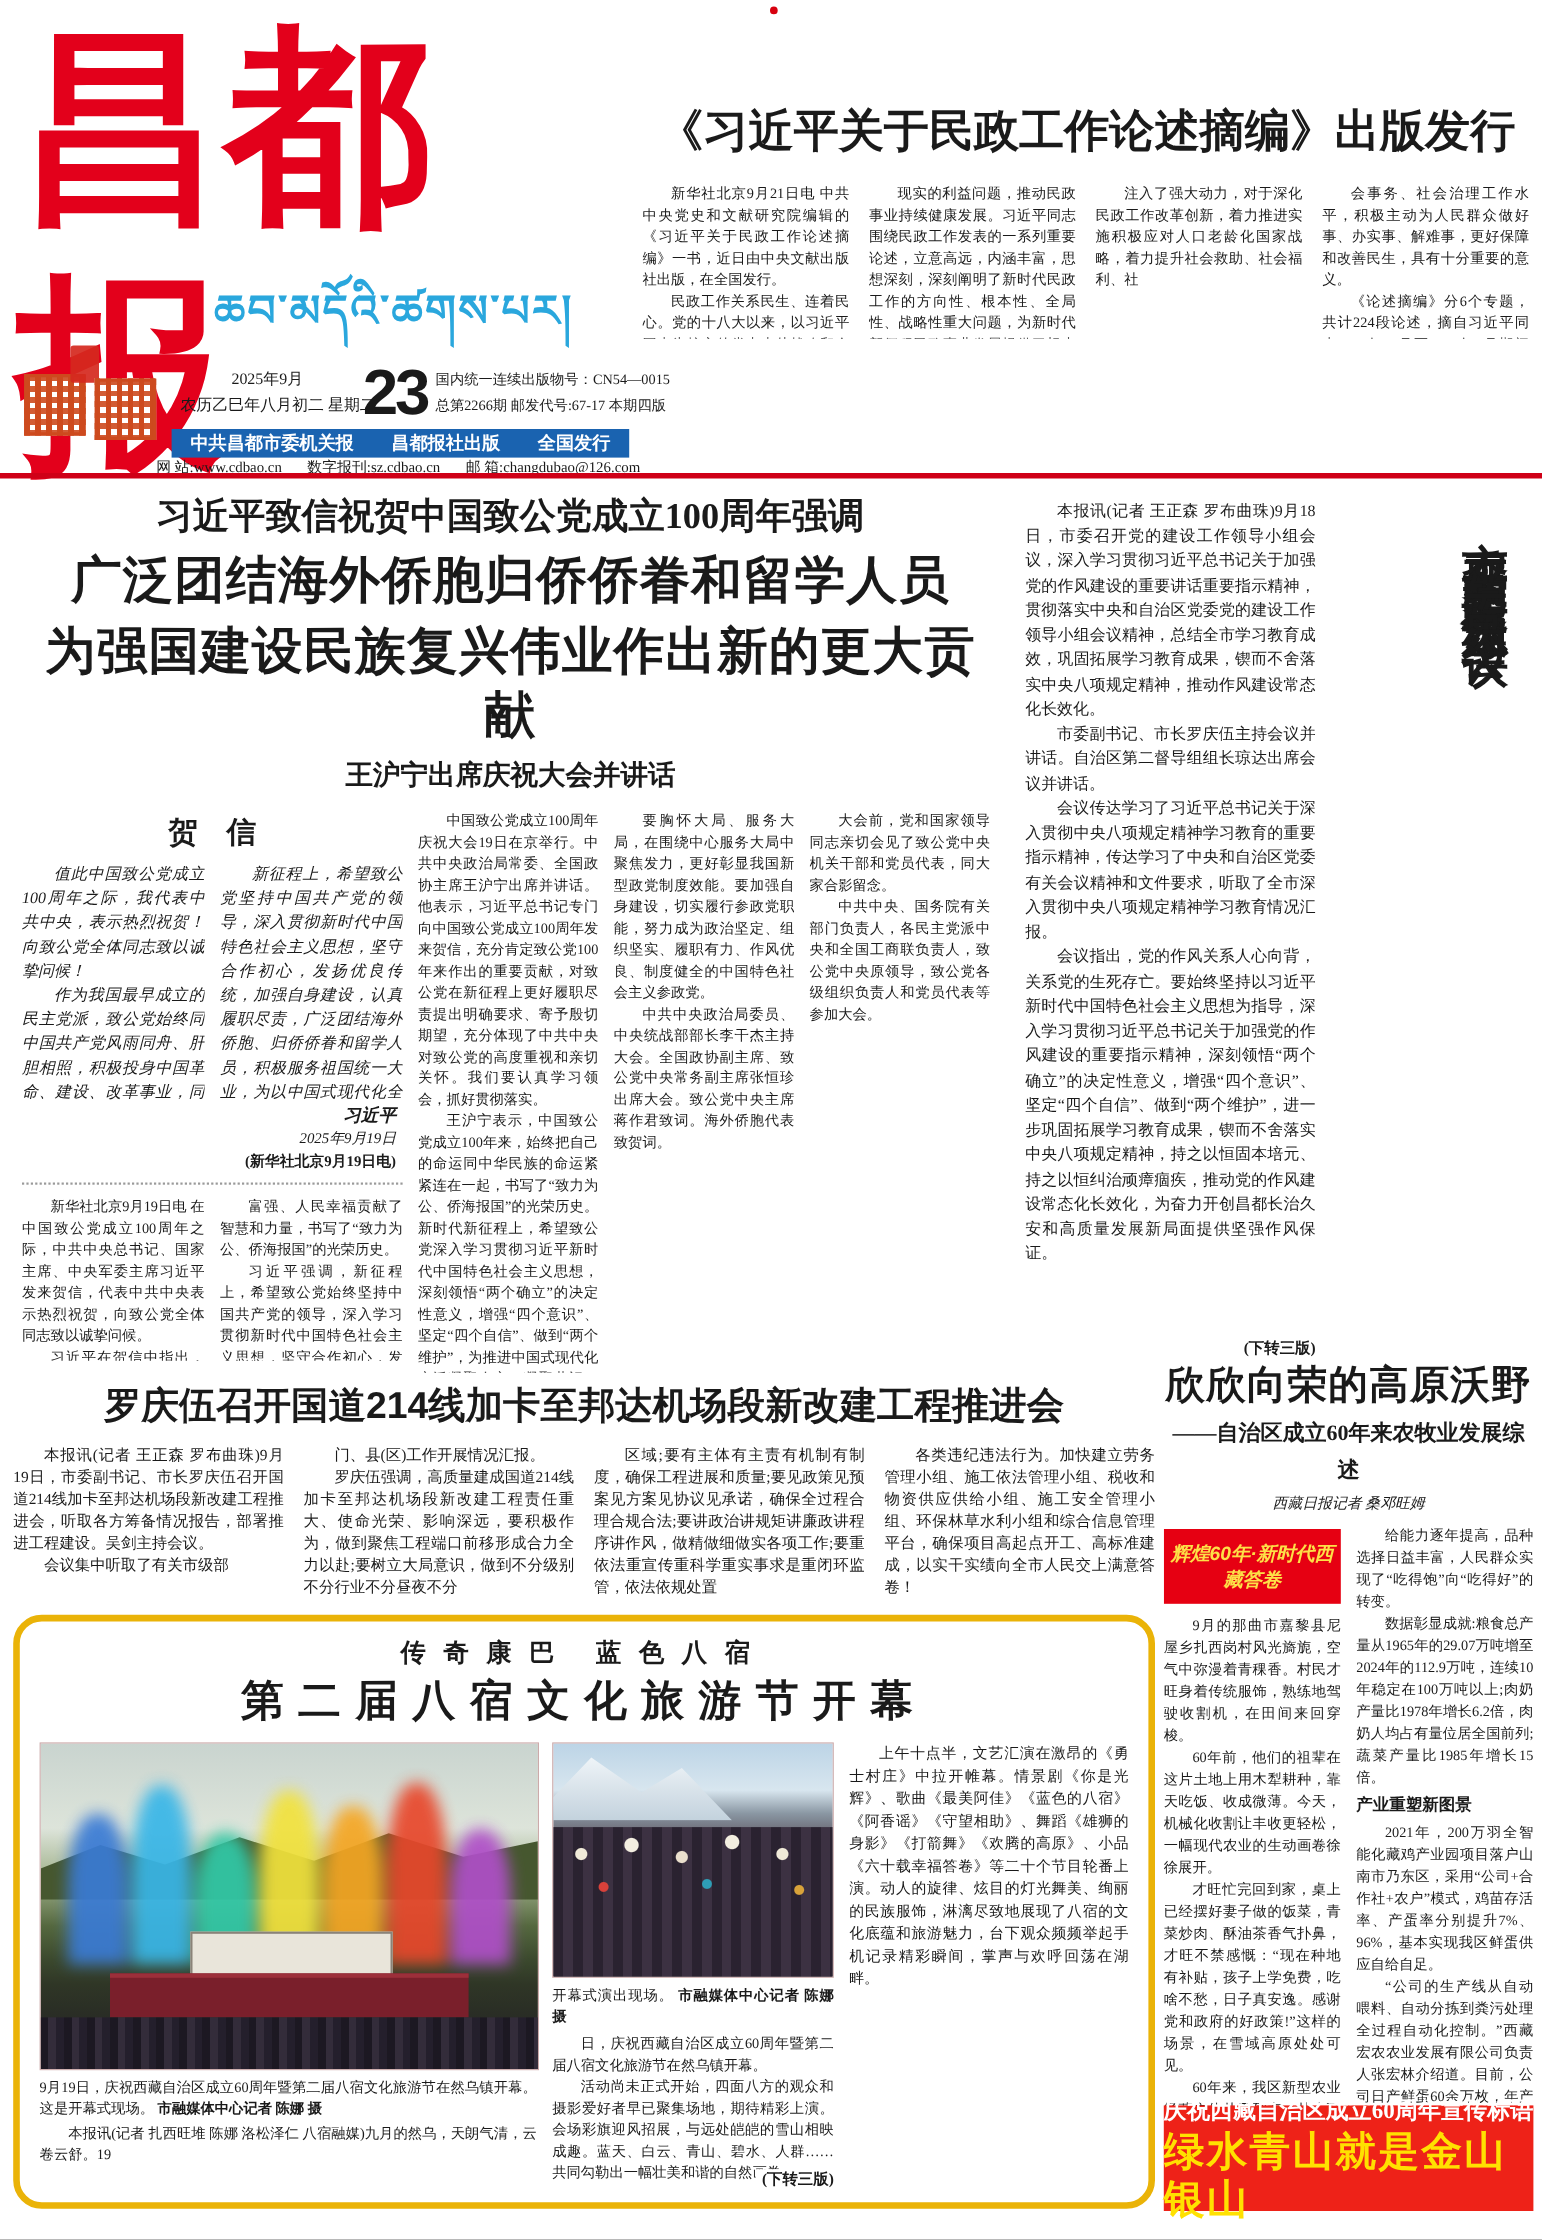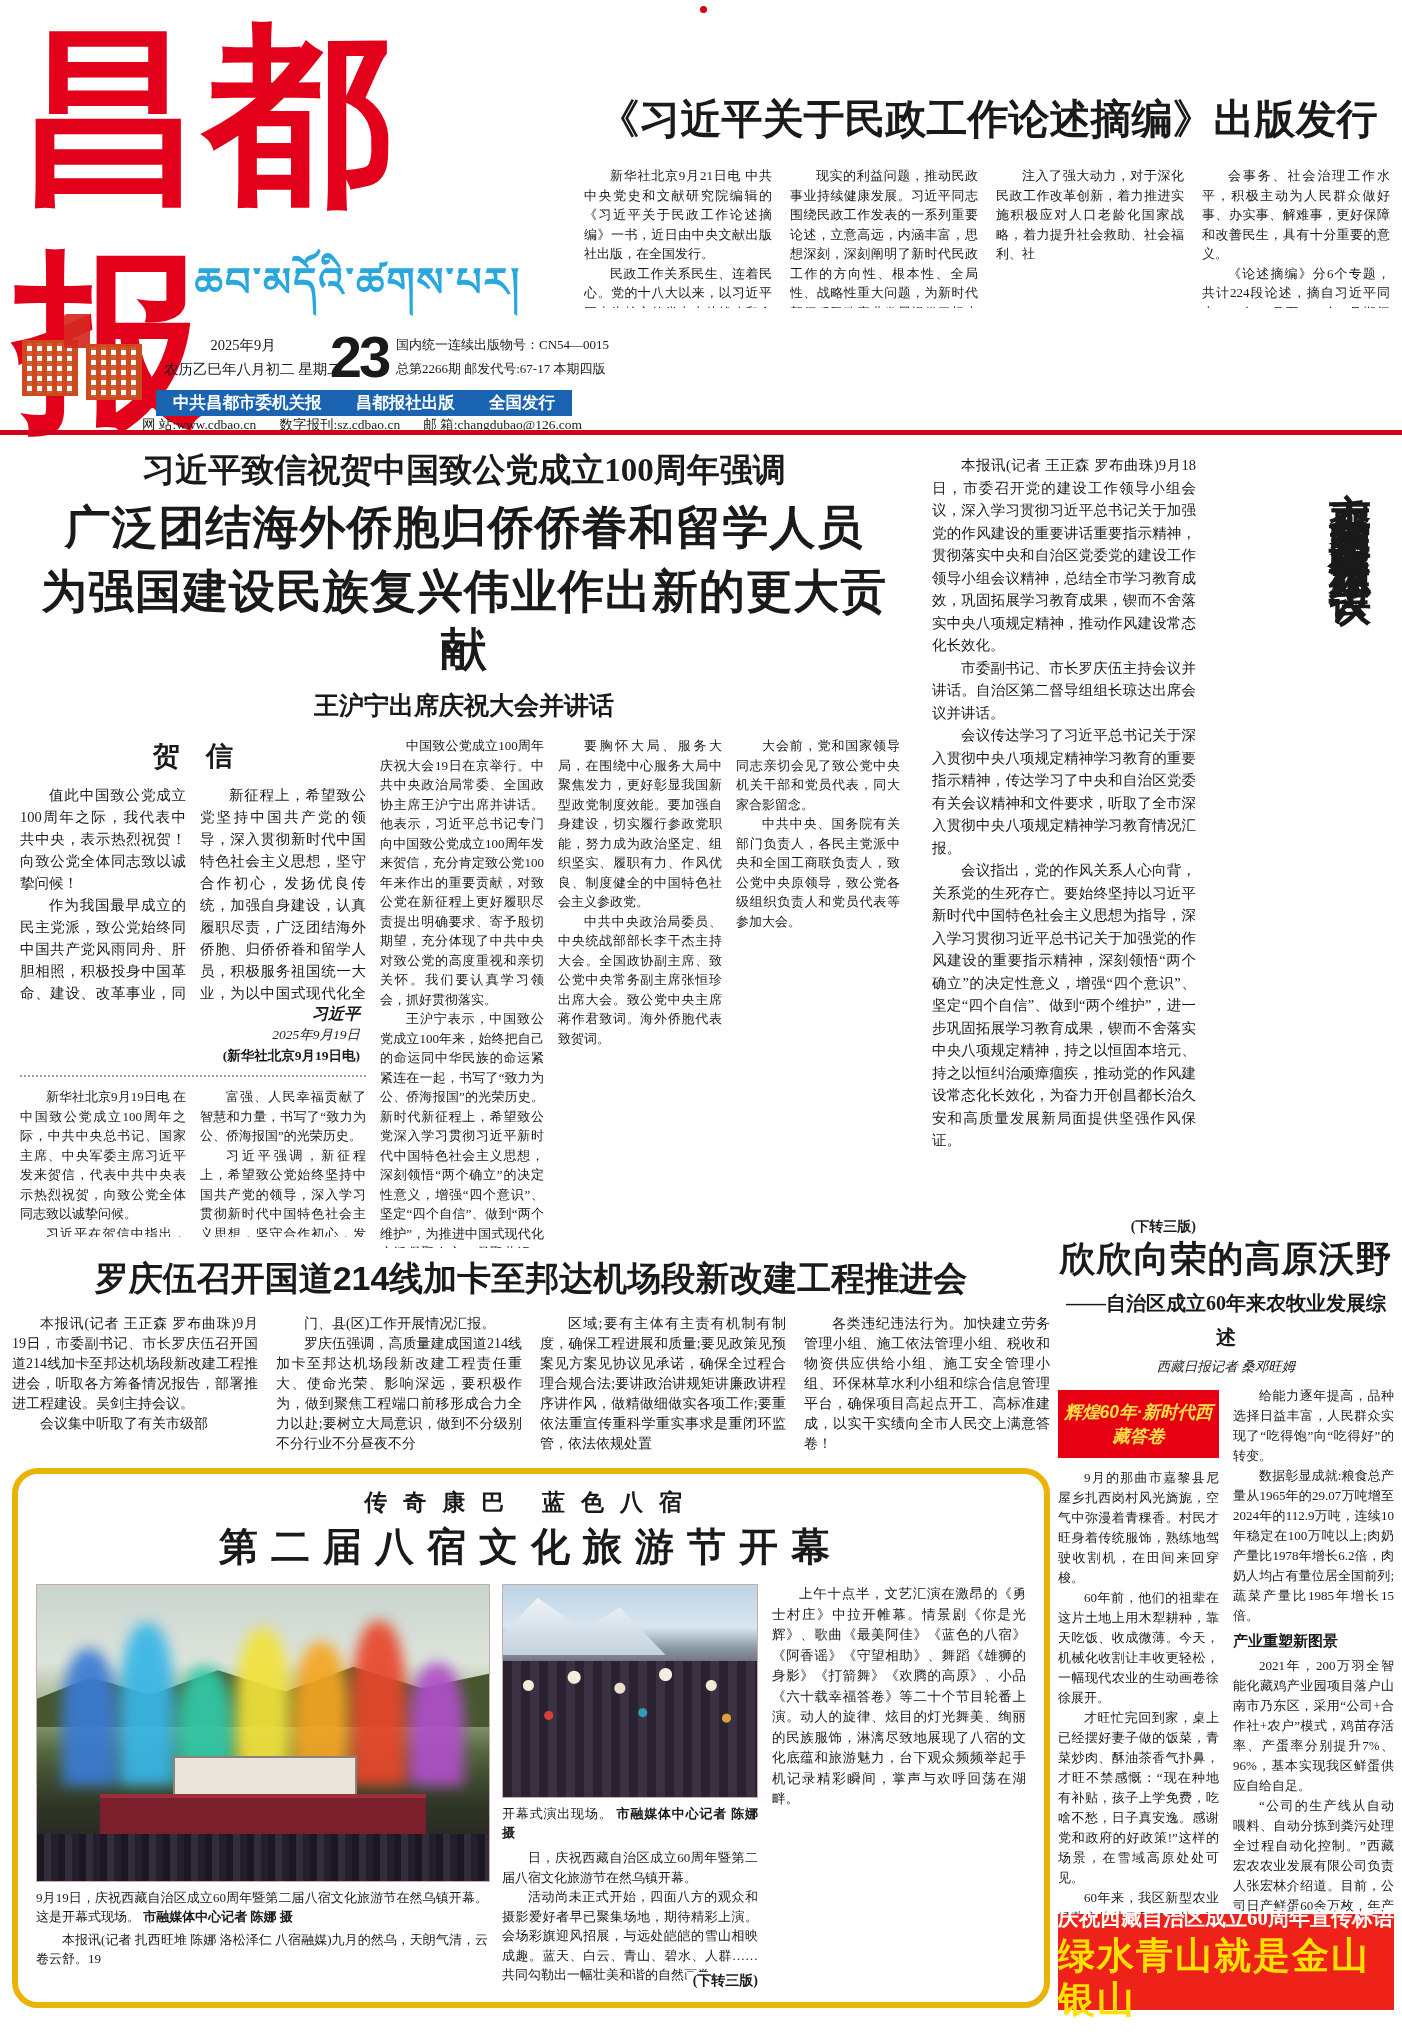--- a/index.html
+++ b/index.html
@@ -1,19 +1,19 @@
 <!DOCTYPE html>
 <html><head>
 <meta charset="utf-8">
 <style>
   html,body{margin:0;padding:0;background:#888;}
   .page{position:relative;width:1402px;height:2036px;background:#fff;margin:0 auto;overflow:hidden;
         font-family:"Liberation Serif","DejaVu Serif",serif;color:#1a1a1a;}
   .sans{font-family:"Liberation Sans","DejaVu Sans",sans-serif;}
-  .kai{}
+  .kai{font-style:italic;}
   .para{margin:0;text-indent:2em;text-align:justify;}
   .txt{overflow:hidden;}
 
   
   .top-dot{position:absolute;left:700px;top:6px;width:7px;height:7px;border-radius:50%;background:#d7000f;}
   .masthead{position:absolute;left:0;top:0;width:1402px;height:430px;}
   .mast-left{position:absolute;left:16px;top:8px;width:556px;height:418px;}
   .paper-title{display:flex;justify-content:space-between;width:548px;height:226px;
         font-size:188px;line-height:220px;font-weight:bold;color:#e3001b;
         font-family:"Liberation Serif","DejaVu Serif",serif;transform:scaleY(1.02);}

